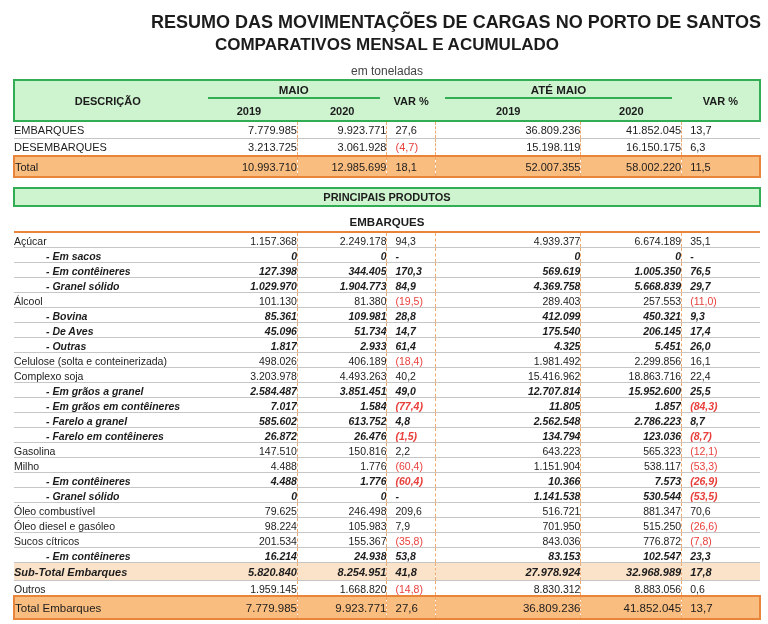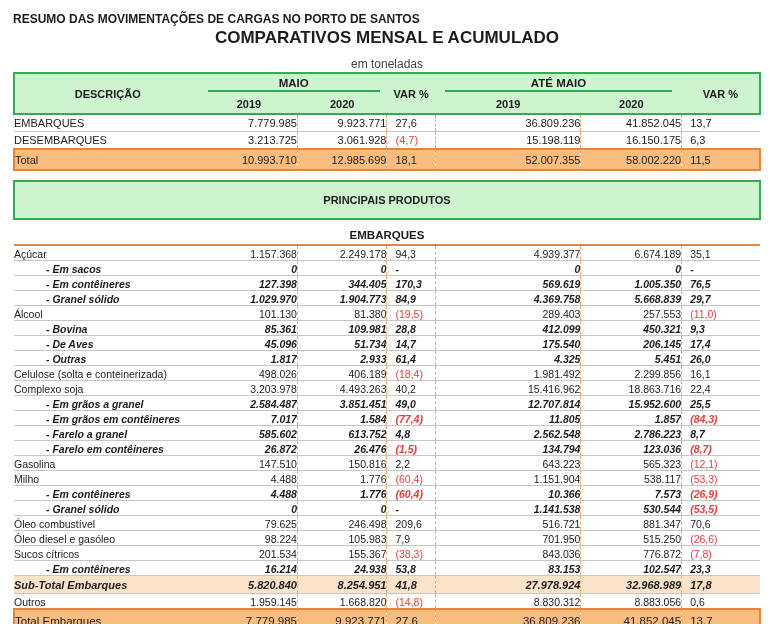--- a/index.html
+++ b/index.html
@@ -3,21 +3,21 @@
 <meta charset="utf-8">
 <style>
   html,body{margin:0;padding:0;background:#fff;}
   body{
     width:768px;height:624px;overflow:hidden;
     font-family:"Liberation Sans",sans-serif;
     color:#1c1c1c;
     -webkit-font-smoothing:antialiased;
   }
   .page{padding:7px 7px 0 13px;}
-  .title{text-align:left;font-weight:bold;font-size:12px;margin-top:5px;}
+  .title{text-align:right;font-weight:bold;font-size:18px;margin-top:5px;}
   .subtitle{text-align:center;font-weight:bold;font-size:17px;margin-top:2px;}
   .unit-note{text-align:center;font-size:12px;color:#444;margin-top:9px;margin-bottom:1px;}
 
   table.tbl{width:100%;border-collapse:collapse;table-layout:fixed;}
   col.c1{width:25%;}col.c2{width:13%;}col.c3{width:12%;}col.c4{width:6.5%;}
   col.c5{width:19.5%;}col.c6{width:13.5%;}col.c7{width:10.5%;}
 
   
   .summary thead th{
     background:var(--green_bg,#cdf3cf);
@@ -53,21 +53,21 @@
     border-bottom:2px solid var(--orange_border,#e9853b);
     height:19px;
   }
   tr.row-total td:first-child{border-left:2px solid var(--orange_border,#e9853b);}
   tr.row-total td:last-child{border-right:2px solid var(--orange_border,#e9853b);}
 
   
   .section-bar{
     margin-top:9px;border:2px solid var(--green_border,#33ad53);
     background:var(--green_bg,#cdf3cf);
-    text-align:center;font-weight:bold;font-size:11px;padding:12px 0;
+    text-align:center;font-weight:bold;font-size:11px;padding:2px 0;
   }
   .table-title{text-align:center;font-weight:bold;font-size:11.5px;margin:9px 0 3px;}
 
   
   .products tbody td{font-size:10.5px;height:13px;line-height:12px;padding-top:1px;padding-bottom:0;}
   .products tr:first-child td{border-top:2px solid var(--orange_border,#e9853b);}
   .products tr.row-sub td{font-style:italic;font-weight:bold;}
   .products tr.row-sub td.c-label{padding-left:32px;}
   .products tr.row-subtotal td{
     background:var(--subtotal_bg,#fbe3ca);font-weight:bold;font-style:italic;
@@ -336,21 +336,21 @@
           <td class="c-val">105.983</td>
           <td class="c-val c-var">7,9</td>
           <td class="c-val">701.950</td>
           <td class="c-val">515.250</td>
           <td class="c-val c-var neg">(26,6)</td>
         </tr>
         <tr class="row-item">
           <td class="c-label">Sucos cítricos</td>
           <td class="c-val">201.534</td>
           <td class="c-val">155.367</td>
-          <td class="c-val c-var neg">(38,3)</td>
+          <td class="c-val c-var neg">(35,8)</td>
           <td class="c-val">843.036</td>
           <td class="c-val">776.872</td>
           <td class="c-val c-var neg">(7,8)</td>
         </tr>
         <tr class="row-sub">
           <td class="c-label">- Em contêineres</td>
           <td class="c-val">16.214</td>
           <td class="c-val">24.938</td>
           <td class="c-val c-var">53,8</td>
           <td class="c-val">83.153</td>

